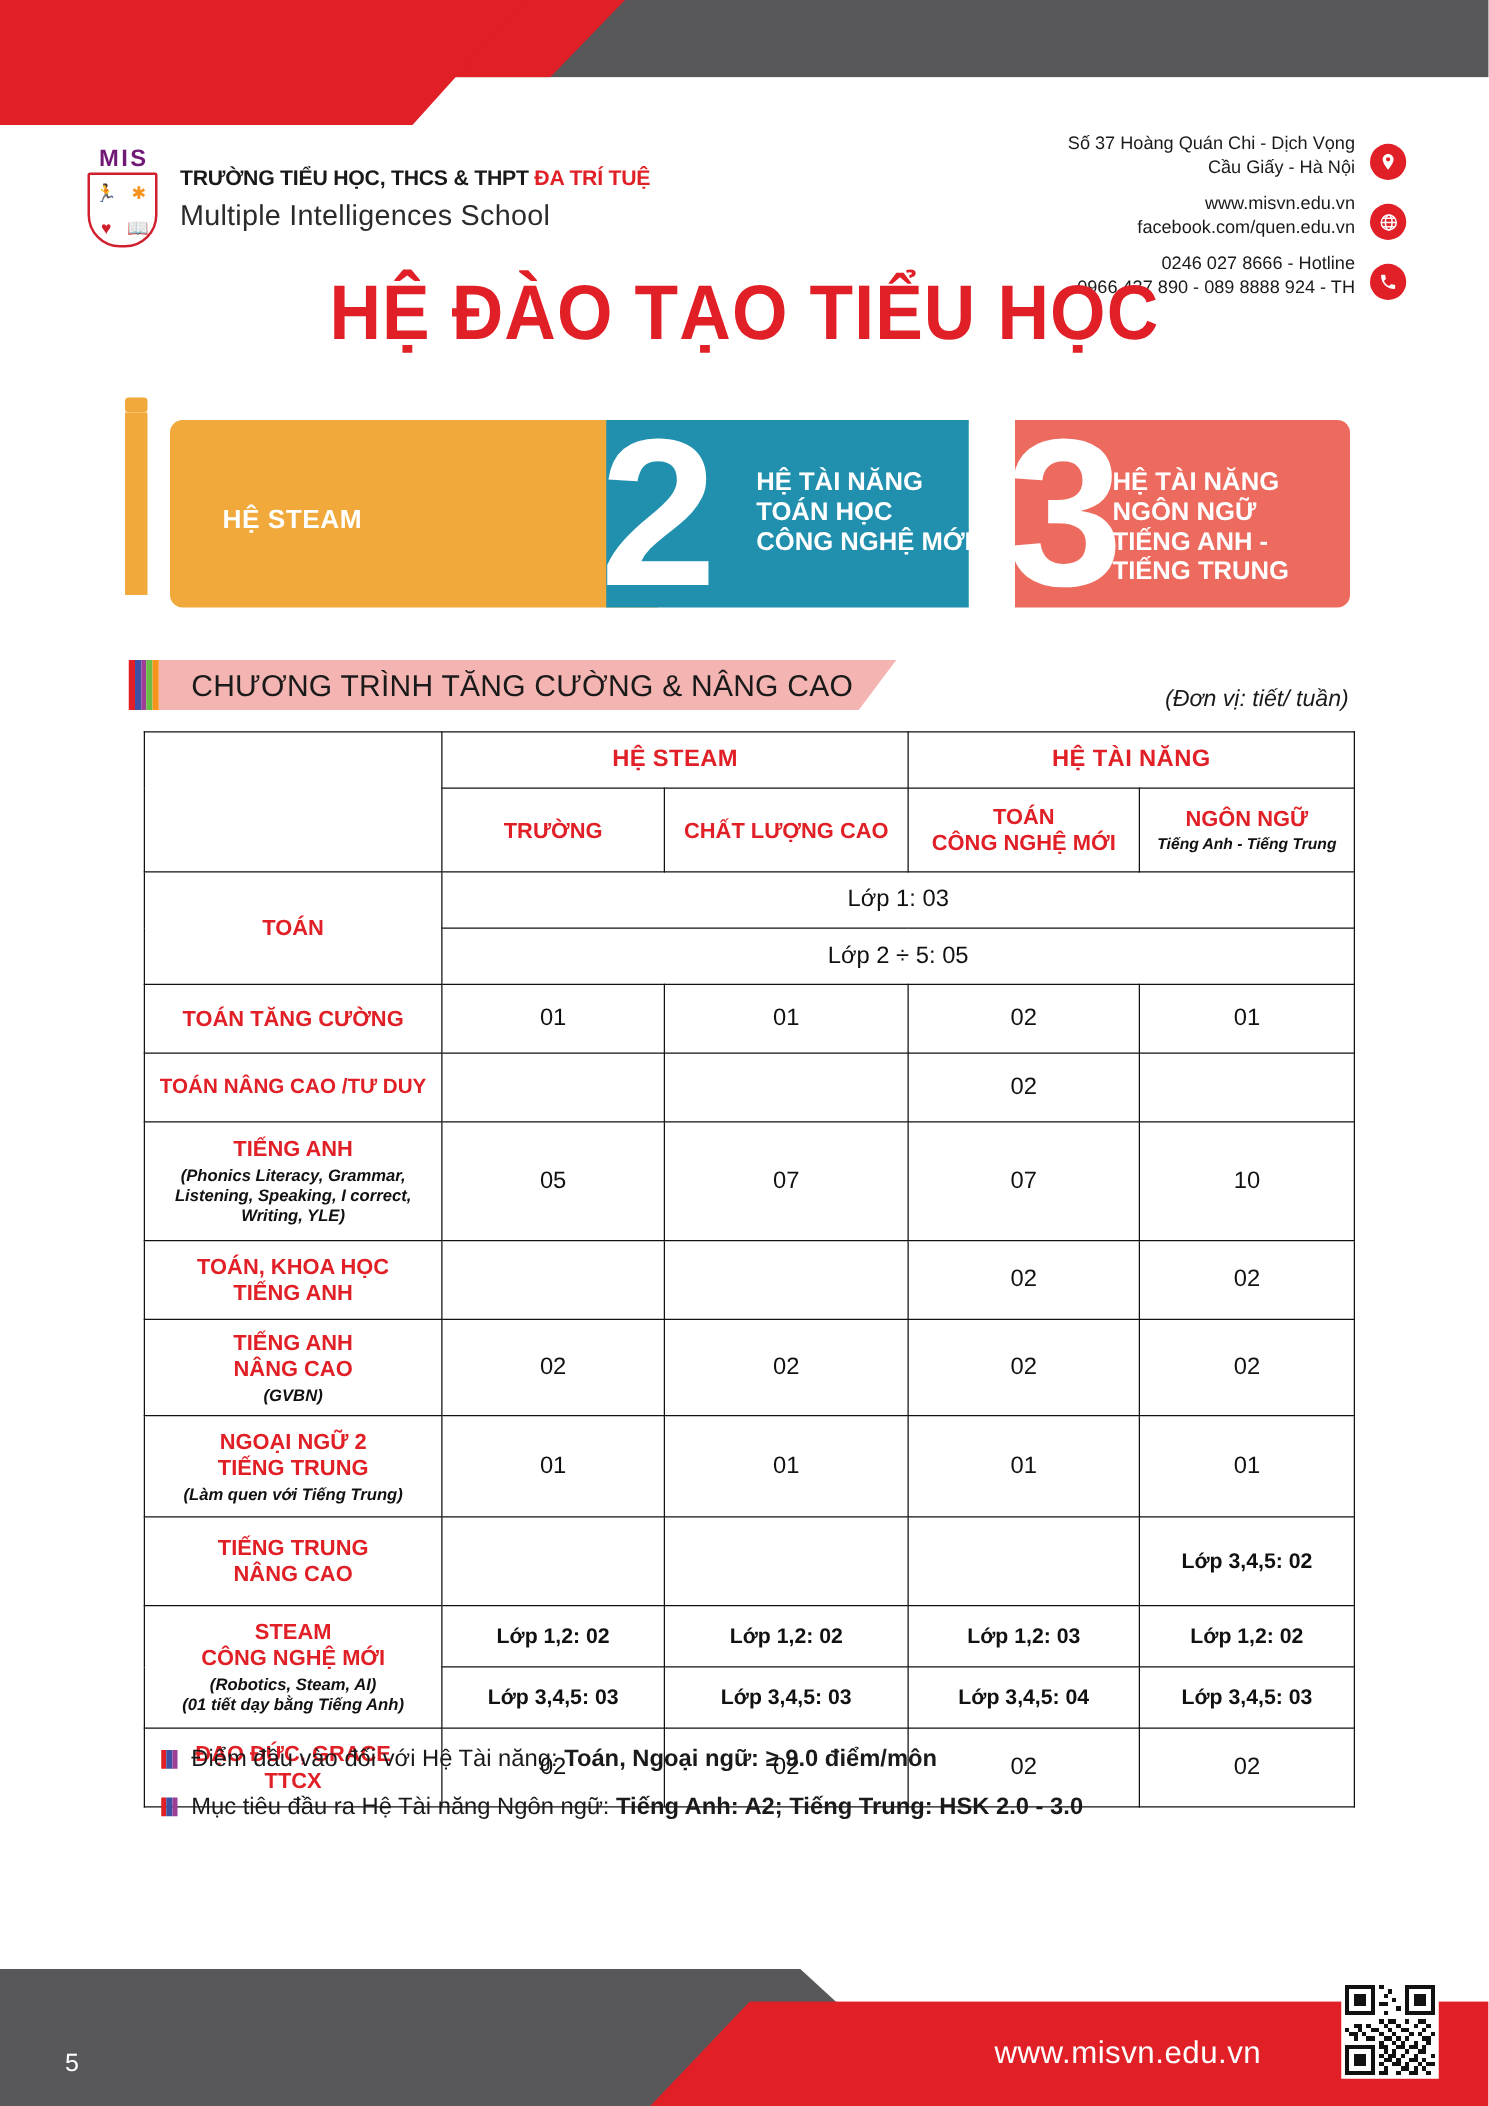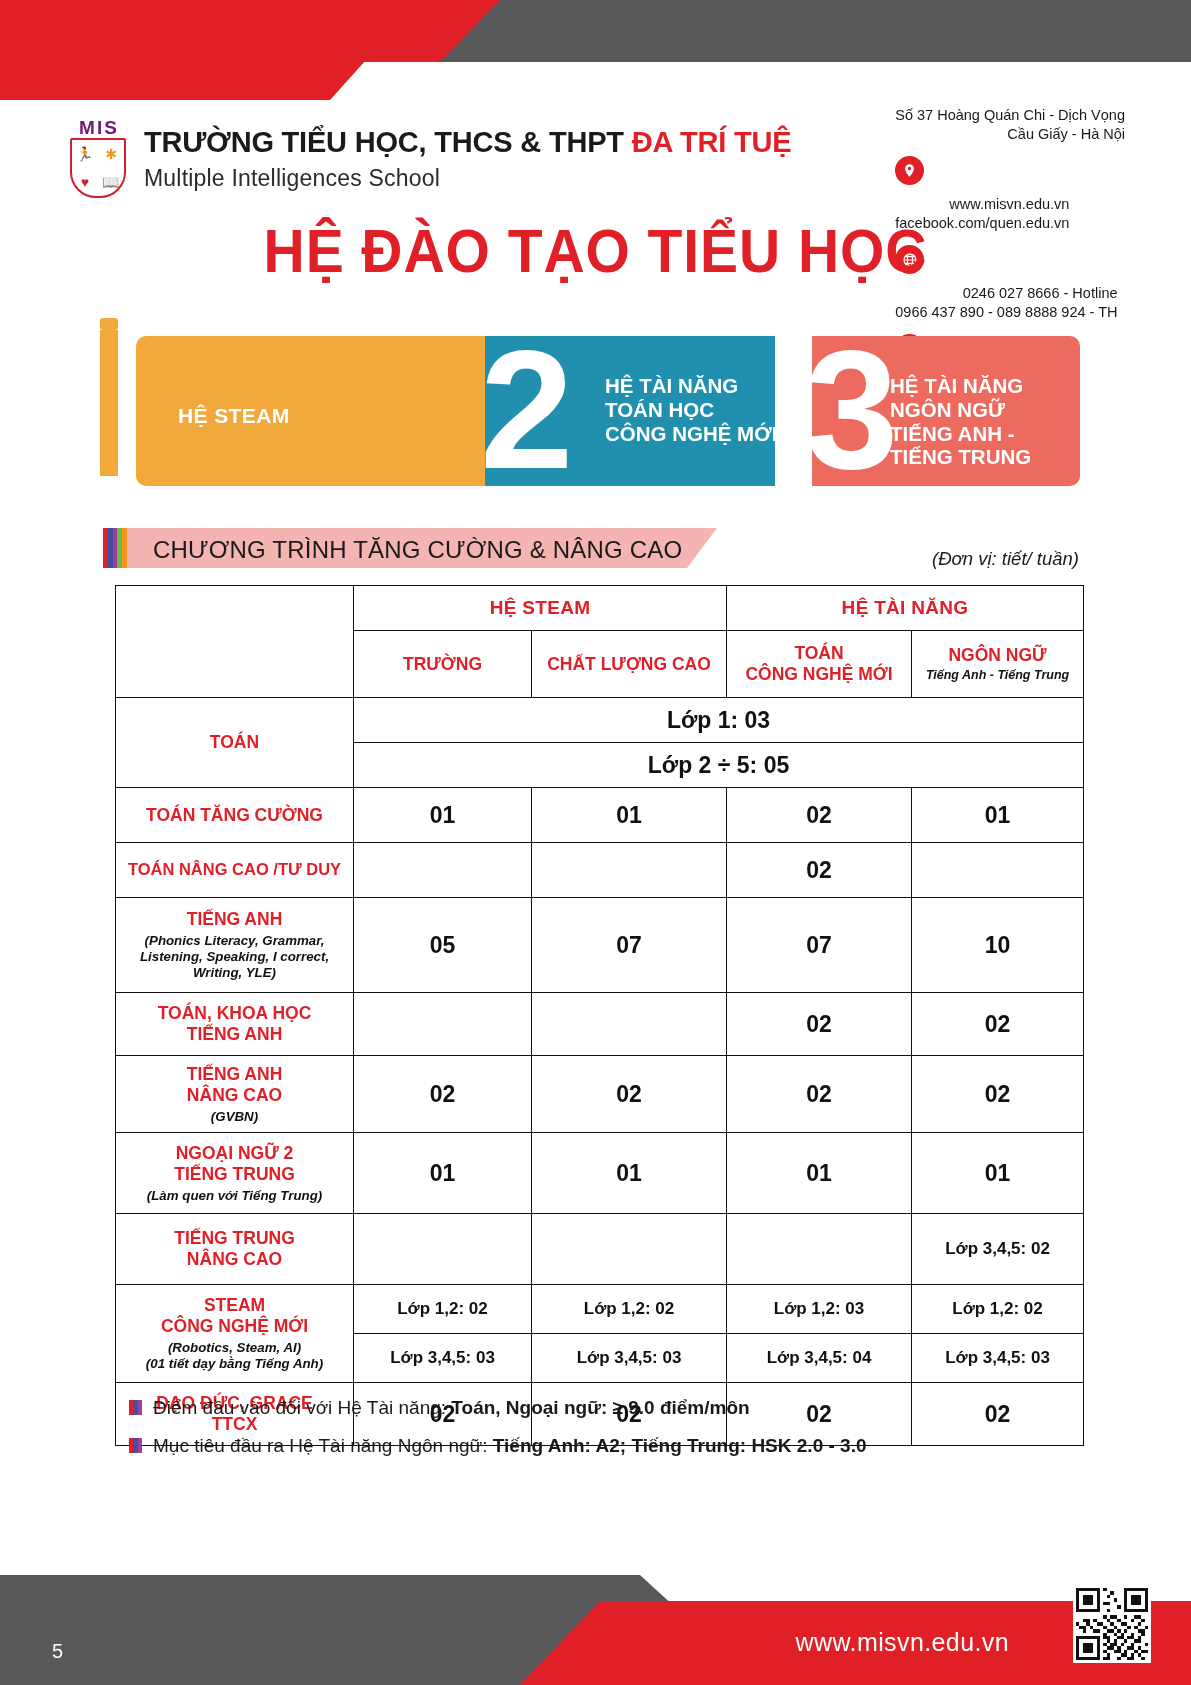--- a/index.html
+++ b/index.html
@@ -45,26 +45,26 @@
     position:absolute;left:2px;top:20px;width:56px;height:60px;
     border:2px solid #d0202e;
     border-radius:2px 2px 26px 26px;
     background:#fff;box-sizing:border-box;
     display:grid;grid-template-columns:1fr 1fr;grid-template-rows:1fr 1fr;
     font-size:14px;align-items:center;justify-items:center;
   }
   .shield .body span{line-height:1;}
   .q1{color:#3f51a5;}.q2{color:#f7941e;}.q3{color:#d0202e;}.q4{color:#6abd45;}
 
-  .school-name{font-size:29px;font-weight:bold;color:#1a1a1a;letter-spacing:-0.2px;white-space:nowrap;}
+  .school-name{font-size:17px;font-weight:bold;color:#1a1a1a;letter-spacing:-0.2px;white-space:nowrap;}
   .school-name .accent{color:#e01f26;}
   .school-sub{font-size:23px;color:#2b2b2b;margin-top:6px;letter-spacing:0.2px;white-space:nowrap;}
 
   .contact{position:absolute;right:66px;top:6px;text-align:right;}
-  .crow{display:flex;align-items:flex-start;justify-content:flex-end;gap:12px;margin-bottom:10px;flex-direction:column;}
+  .crow{display:flex;align-items:flex-end;justify-content:flex-end;gap:12px;margin-bottom:10px;}
   .ctext{font-size:14.5px;line-height:19px;color:#1a1a1a;white-space:nowrap;}
   .cicon{
     width:29px;height:29px;border-radius:50%;background:#e01f26;flex:0 0 29px;
     display:flex;align-items:center;justify-content:center;color:#fff;font-size:15px;
   }
   .cicon svg{display:block;}
 
   
   .big-title{
     position:absolute;left:0;top:215px;width:1191px;text-align:center;
@@ -118,21 +118,21 @@
   .rowname{
     color:#e01f26;font-weight:bold;font-size:17.5px;line-height:1.2;padding:6px 4px;
   }
   .rowname .sub{
     color:#111;font-weight:bold;font-style:italic;font-size:13.3px;line-height:1.18;
     margin-top:3px;display:block;
   }
   .hdr-grp{color:#e01f26;font-weight:bold;font-size:19px;letter-spacing:0.3px;height:44px;}
   .hdr-col{color:#e01f26;font-weight:bold;font-size:17.5px;line-height:1.2;height:58px;padding:4px 2px;}
   .hdr-col .sub{display:block;color:#111;font-weight:bold;font-style:italic;font-size:12.5px;margin-top:2px;}
-  .val{font-size:23px;font-weight:bold;color:#111;}
+  .val{font-size:19px;font-weight:normal;color:#111;}
   .val-sm{font-size:17px;font-weight:bold;color:#111;white-space:nowrap;}
   .corner{border-top-left-radius:14px;}
 
   
   .notes{position:absolute;left:129px;top:1396px;width:980px;}
   .note{display:flex;align-items:flex-start;gap:11px;margin-bottom:14px;}
   .bullet{display:block;width:13px;height:15px;flex:0 0 13px;margin-top:4px;}
   .bullet i{display:inline-block;width:4.3px;height:15px;vertical-align:top;}
   .note-text{font-size:19px;color:#1a1a1a;line-height:1.25;}
   .note-text b{font-weight:bold;}

